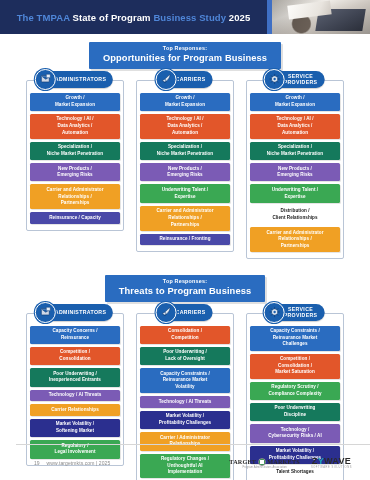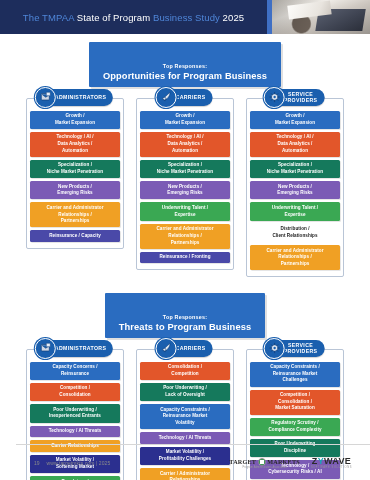--- a/index.html
+++ b/index.html
@@ -17,21 +17,21 @@
     height: 34px;
     background: #1d2d5c;
     display: flex;
     align-items: center;
     overflow: hidden;
   }
   .header-title {
     flex: 1;
     text-align: center;
     font-size: 9.5px;
-    font-weight: normal;
+    font-weight: bold;
     letter-spacing: .1px;
     white-space: nowrap;
   }
   .t-blue { color: #4f86d8; }
   .t-white { color: #ffffff; }
   .header-accent {
     width: 5px; height: 34px; background:#3f6fc4; flex:none;
   }
   .header-photo {
     width: 98px; height: 34px; flex: none;
@@ -54,21 +54,21 @@
     transform: rotate(-7deg);
   }
 
   
   .banner-wrap { display:flex; justify-content:center; }
   .banner {
     position: relative;
     background: #2a6cc0;
     color: #fff;
     text-align: center;
-    padding: 21px 14px 4px;
+    padding: 3px 14px 4px;
     border-radius: 1px;
     box-shadow: 2px 2px 0 rgba(0,0,0,.12);
     min-width: 160px;
   }
   .banner .small { font-size: 5.4px; font-weight: bold; letter-spacing:.2px; line-height:1.3; }
   .banner .big { font-size: 9.3px; font-weight: bold; letter-spacing:.1px; line-height:1.35; }
 
   
   .cols {
     display: flex;

